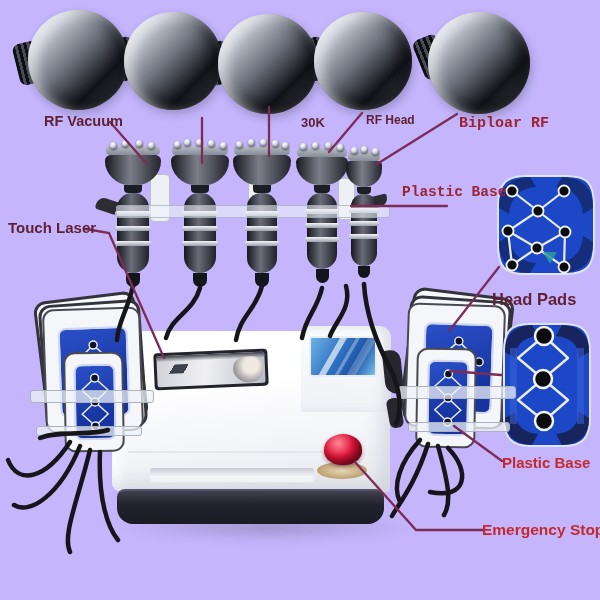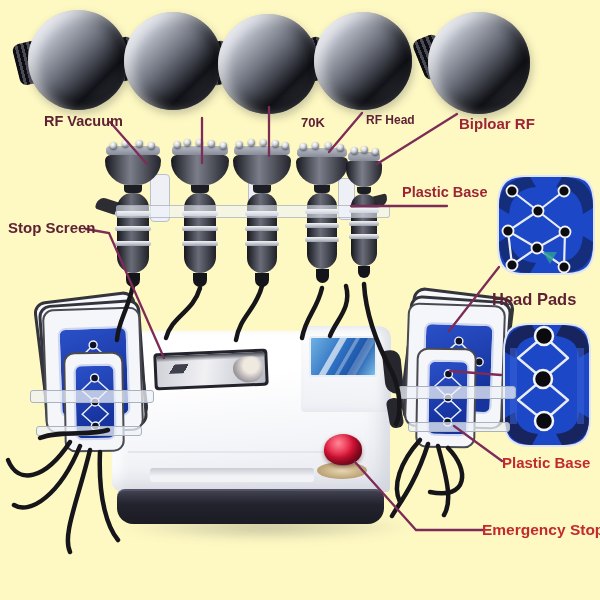--- a/index.html
+++ b/index.html
@@ -1,23 +1,23 @@
 <!DOCTYPE html>
 <html><head>
 <meta charset="utf-8">
 <style>
   html,body{margin:0;padding:0;background:#fff;}
-  .stage{position:relative;width:600px;height:600px;background:#fef9c3;overflow:hidden;
+  .stage{position:relative;width:600px;height:600px;background:#c4b5fd;overflow:hidden;
          font-family:"Liberation Sans",sans-serif;}
   .abs{position:absolute;}
 
   
   .lbl{position:absolute;font-weight:700;white-space:nowrap;z-index:7;}
   .lbl-maroon{color:#5e2234;}
-  .lbl-red{color:#9c2434;}
+  .lbl-red{color:#9c2434;font-family:Liberation Mono, monospace;}
   .lbl-bright{color:#c22a2e;}
 
   
   .head{position:absolute;border-radius:50%;z-index:3;
         background:linear-gradient(135deg,#f4f5f8 0%,#c2c6d0 22%,#6a6f7b 48%,#15161c 72%,#8e94a2 100%);
         box-shadow:inset 8px 4px 12px rgba(255,255,255,.55), inset -10px -8px 16px rgba(8,8,12,.7), 2px 4px 8px rgba(40,40,50,.25);}
   .face{position:absolute;border-radius:50%;overflow:visible;
         box-shadow:inset 3px 3px 8px rgba(255,255,255,.5), inset -4px -6px 10px rgba(10,10,16,.45);}
   .knob{position:absolute;width:26px;height:42px;border-radius:7px;z-index:2;
         background:repeating-linear-gradient(90deg,#0e0e12 0 3px,#4a4d58 3px 6px);}
@@ -172,25 +172,25 @@
     <div class="knob" style="left:-10px;top:24px;transform:rotate(-22deg);"></div>
     <div class="head" style="left:0;top:0;width:102px;height:102px;"></div>
     <div class="face" style="left:20px;top:14px;width:66px;height:66px;background:radial-gradient(circle at 45% 40%,#9a9da7,#7d808b 60%,#61636d);">
         <span class="edot" style="left: 38px; top: 4px; width: 18px; height: 18px;"></span>
         <span class="edot" style="left: 44px; top: 26px; width: 18px; height: 18px;"></span>
         <span class="edot" style="left: 24px; top: 38px; width: 18px; height: 18px;"></span>
       </div>
   </div>
 
   <div class="lbl lbl-maroon" style="left:44px;top:113px;font-size:14.5px;">RF Vacuum</div>
-  <div class="lbl lbl-maroon" style="left:301px;top:115px;font-size:13px;">70K</div>
+  <div class="lbl lbl-maroon" style="left:301px;top:115px;font-size:13px;">30K</div>
   <div class="lbl lbl-maroon" style="left:366px;top:113px;font-size:12px;">RF Head</div>
   <div class="lbl lbl-red" style="left:459px;top:115px;font-size:15px;">Biploar RF</div>
   <div class="lbl lbl-red" style="left:402px;top:184px;font-size:14.5px;">Plastic Base</div>
-  <div class="lbl lbl-maroon" style="left:8px;top:219px;font-size:15px;">Stop Screen</div>
+  <div class="lbl lbl-maroon" style="left:8px;top:219px;font-size:15px;">Touch Laser</div>
   <div class="lbl lbl-maroon" style="left:492px;top:290px;font-size:16.5px;">Head Pads</div>
   <div class="lbl lbl-bright" style="left:502px;top:454px;font-size:15px;">Plastic Base</div>
   <div class="lbl lbl-bright" style="left:482px;top:521px;font-size:15.5px;">Emergency Stop</div>
 
   <div class="rack-clip" style="left:150px;top:174px;"></div>
   <div class="rack-clip" style="left:248px;top:174px;"></div>
   <div class="rack-clip" style="left:338px;top:178px;width:15px;height:40px;"></div>
   <div class="rack-wing" style="left:96px;top:200px;width:28px;height:13px;transform:rotate(18deg);"></div>
   <div class="rack-wing" style="left:356px;top:197px;width:32px;height:12px;transform:rotate(-14deg);"></div>
   <div class="rack-bar"></div>

